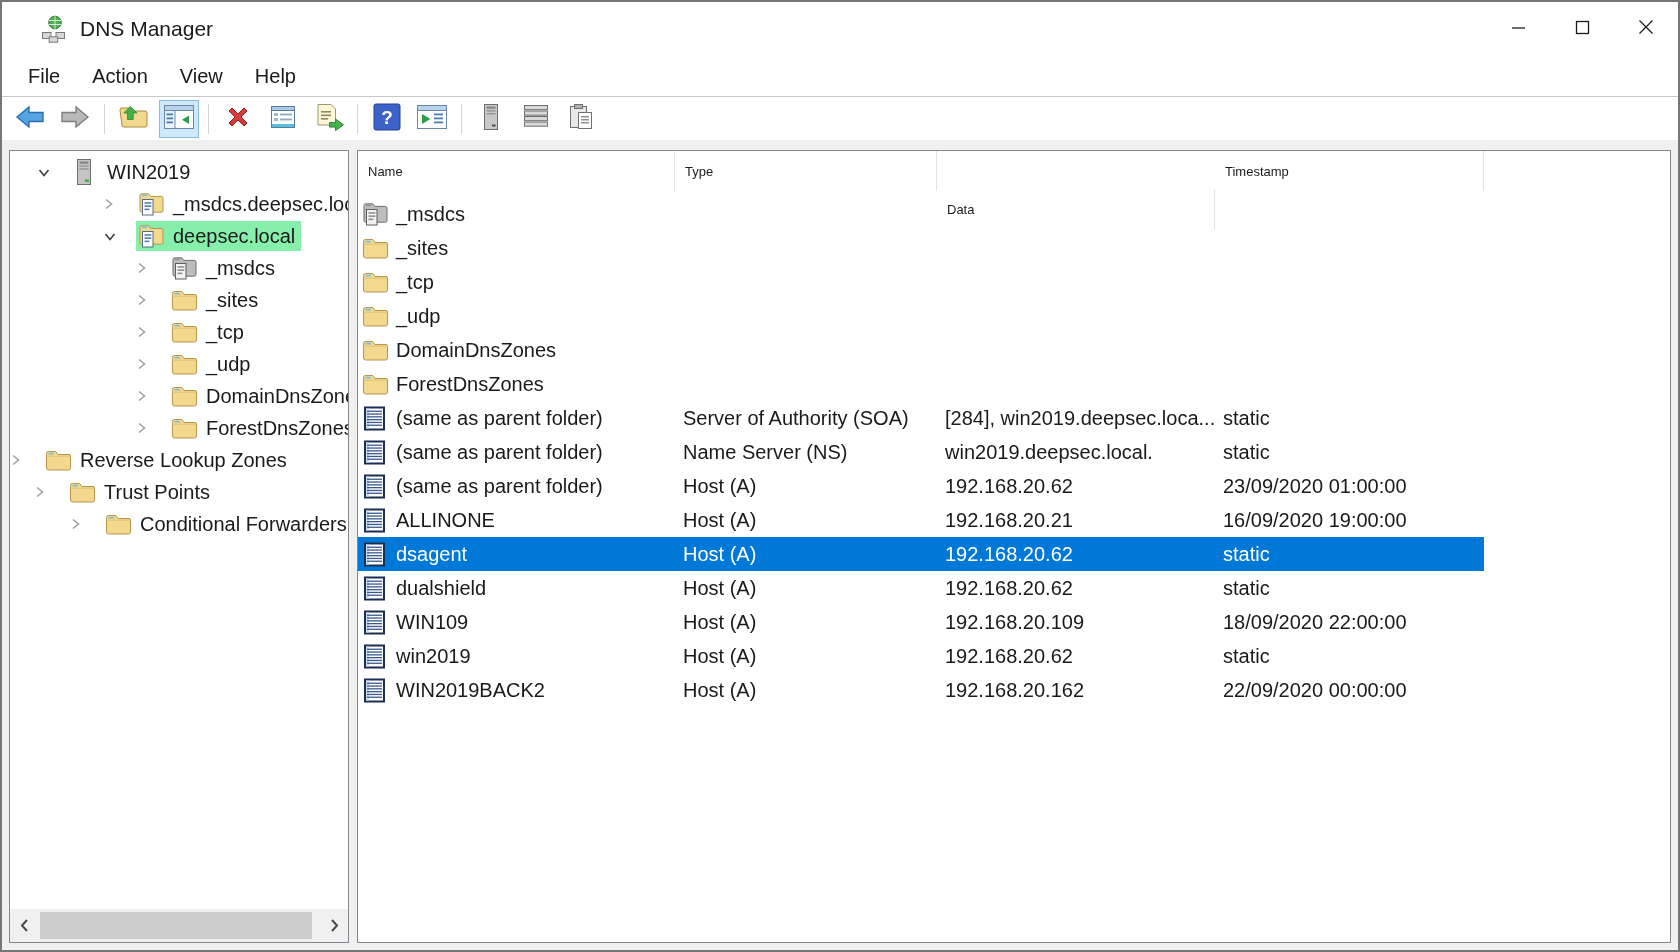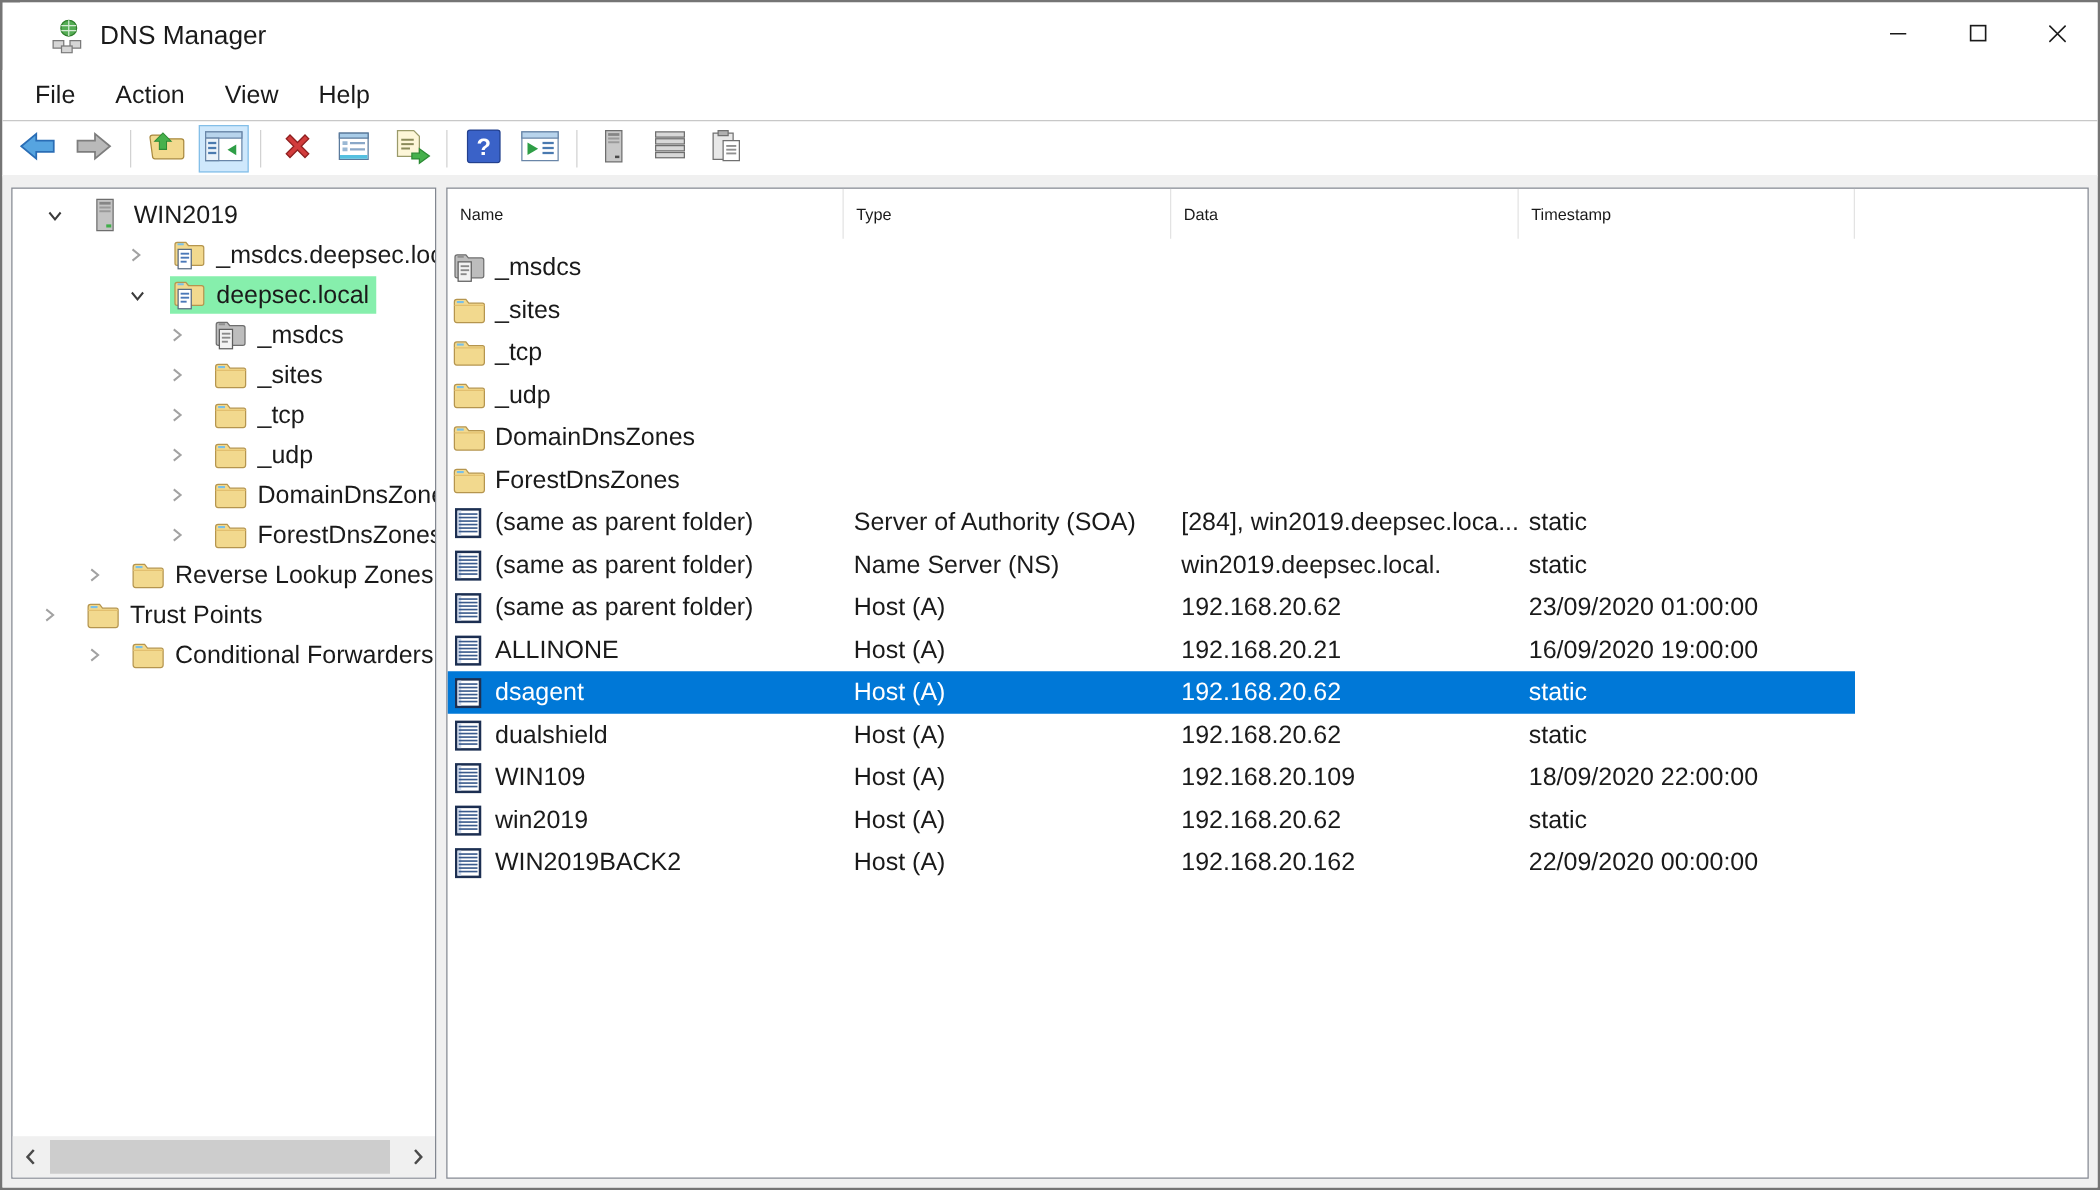--- a/index.html
+++ b/index.html
@@ -369,21 +369,21 @@
       <span class="node-icon">
                 <svg width="27" height="24" viewBox="0 0 27 24">
                   <path d="M1.5 5.5 q0-2 2-2 h7.2 l2.3 3 h11 q1.5 0 1.5 1.5 v12 q0 2 -2 2 h-20 q-2 0 -2-2 z" fill="#f2d98e" stroke="#b5954e"></path>
                   <path d="M1.5 8.2 H25.5" stroke="#e2bf6e"></path>
                   <rect x="3.5" y="4.8" width="5.5" height="1.7" fill="#79c0e8"></rect>
                 </svg>
               </span>
       <span class="node-label">ForestDnsZones</span>
     </span>
   </div>
-          <div class="tree-row" style="padding-left: 60px;">
+          <div class="tree-row" style="">
     <span class="chevron-box">
               <svg width="11" height="14" viewBox="0 0 11 14">
                 <path d="M3 2.5 L8.5 7 L3 11.5" fill="none" stroke="#a2a2a2" stroke-width="1.6"></path>
               </svg>
             </span>
     <span class="node">
       <span class="node-icon">
                 <svg width="27" height="24" viewBox="0 0 27 24">
                   <path d="M1.5 5.5 q0-2 2-2 h7.2 l2.3 3 h11 q1.5 0 1.5 1.5 v12 q0 2 -2 2 h-20 q-2 0 -2-2 z" fill="#f2d98e" stroke="#b5954e"></path>
                   <path d="M1.5 8.2 H25.5" stroke="#e2bf6e"></path>
@@ -439,21 +439,21 @@
             <svg width="11" height="15" viewBox="0 0 11 15">
               <path d="M3 2 L8 7.5 L3 13" fill="none" stroke="#4a4a4a" stroke-width="2"></path>
             </svg>
           </span>
       </div>
     </div>
     <div class="pane right-pane">
       <div class="list-header">
           <div class="hcell" style="width: 317px;">Name</div>
           <div class="hcell" style="width: 262px;">Type</div>
-          <div class="hcell" style="width: 278px;">Data</div>
+          <div class="hcell" style="width: 278px; margin-top: 38px;">Data</div>
           <div class="hcell" style="width: 269px;">Timestamp</div>
         </div>
       <div class="list-body">
           <div class="lrow" style="width: 1126px;">
     <span class="cell c-name" style="width: 317px;">
               <span class="row-icon">
                 <svg width="27" height="26" viewBox="0 0 27 26">
                   <path d="M2 4.5 q0-1.7 1.7-1.7 h7 l2 2.6 h10.6 q1.7 0 1.7 1.7 v12.4 q0 1.7-1.7 1.7 h-19.6 q-1.7 0-1.7-1.7 z" fill="#bdbdbd" stroke="#6e6e6e"></path>
                   <rect x="4" y="3.6" width="5" height="1.6" fill="#8f8f8f"></rect>
                   <rect x="4.5" y="8.5" width="10.5" height="15.5" fill="#f2f2f2" stroke="#5e5e5e"></rect>

